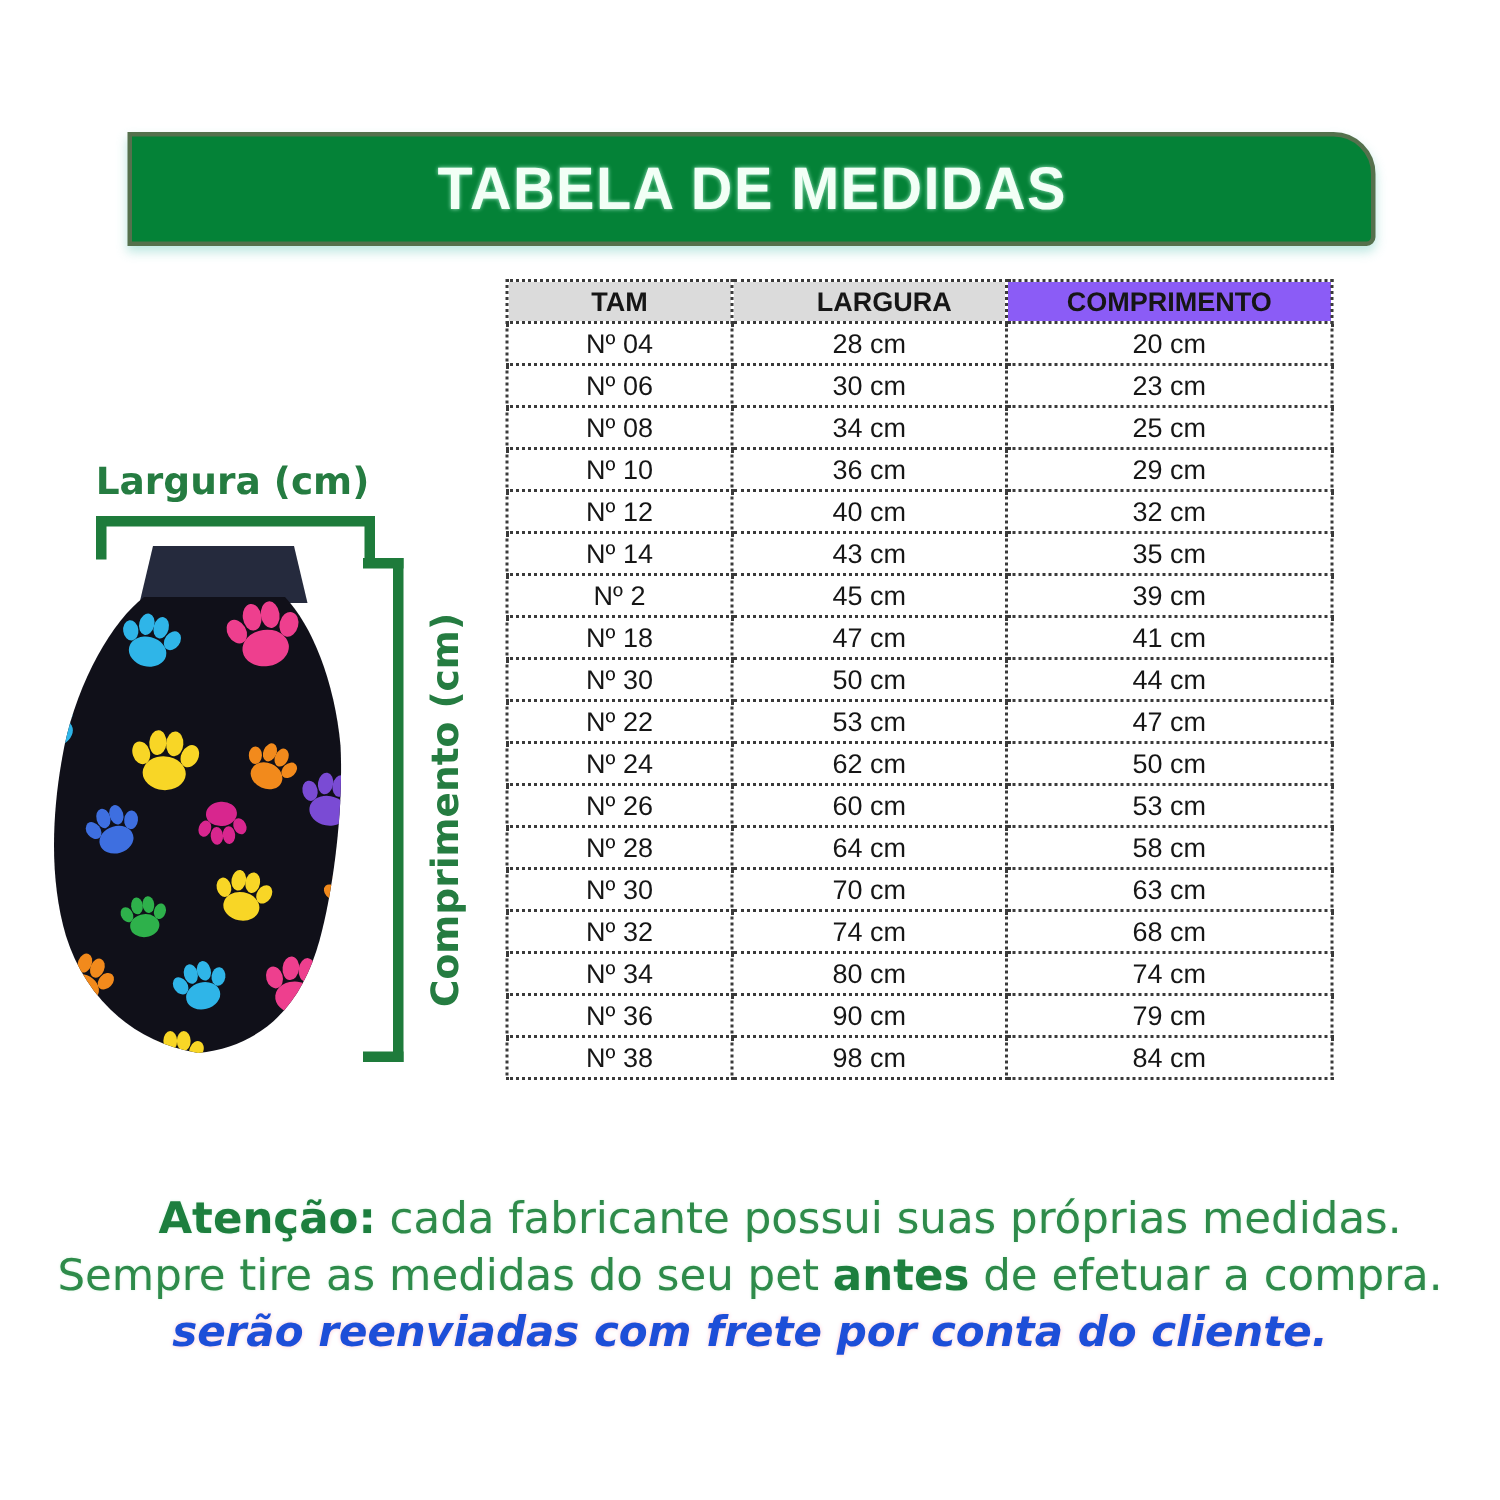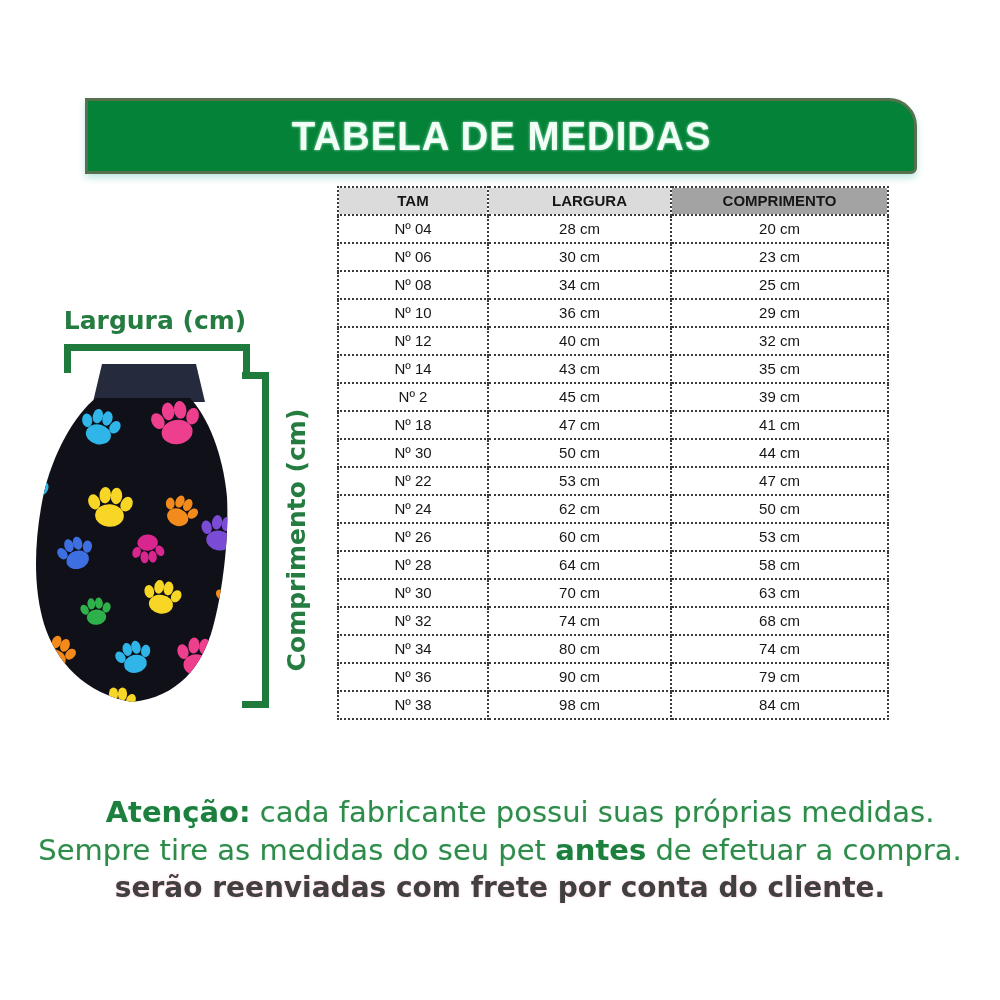--- a/index.html
+++ b/index.html
@@ -3,37 +3,37 @@
 <meta charset="utf-8">
 <style>
   html,body{margin:0;padding:0;}
   body{
     width:1000px;height:1000px;position:relative;background:#ffffff;
     font-family:"Liberation Sans", sans-serif;overflow:hidden;
   }
 
   
   .banner{
-    position:absolute;left:85px;top:98px;width:826px;height:70px;
+    position:absolute;left:85px;top:88px;width:826px;height:70px;
     background:#048237;border:3px solid #55714d;
     border-radius:0 28px 6px 0;
     display:flex;align-items:center;justify-content:center;
     box-shadow:0 4px 7px rgba(110,205,190,.45);
   }
   .banner h1{
     margin:0;font-size:40px;font-weight:bold;letter-spacing:1px;
     color:#f2fff6;text-shadow:0 0 3px #9fe8c6;
     transform:scaleX(.96);white-space:nowrap;
   }
 
   
   .size-table{
     position:absolute;left:337px;top:186px;width:550px;
     border-collapse:collapse;table-layout:fixed;
-    font-size:15px;color:#161616;
+    font-size:18px;color:#161616;
   }
   .size-table col.c1{width:150px}
   .size-table col.c2{width:183px}
   .size-table col.c3{width:217px}
   .size-table th,.size-table td{
     border:2px dotted #3a3a3a;height:26px;text-align:center;
     padding:0;line-height:26px;white-space:nowrap;overflow:hidden;
   }
   .size-table th{background:#dbdbdb;font-weight:bold;}
 
@@ -79,21 +79,21 @@
 <table class="size-table">
   <colgroup>
       <col class="c1">
       <col class="c2">
       <col class="c3">
     </colgroup>
   <thead>
     <tr>
       <th style="background: rgb(219, 219, 219);">TAM</th>
       <th style="background: rgb(219, 219, 219); padding-left: 20px;">LARGURA</th>
-      <th style="background: #a3a3a3;">COMPRIMENTO</th>
+      <th style="background: #8b5cf6;">COMPRIMENTO</th>
     </tr>
   </thead>
   <tbody>
       <tr>
         <td>Nº 04</td>
         <td>28 cm</td>
         <td>20 cm</td>
       </tr>
       <tr>
         <td>Nº 06</td>
@@ -223,14 +223,14 @@
     <use href="#paw" transform="translate(88 342) rotate(0)" fill="#f8d626"></use>
   </g>
 </svg>
 
 <div class="bracket-right"></div>
 <div class="length-label">Comprimento (cm)</div>
 
 <div class="notes">
   <p class="note-green" style="color: rgb(46, 139, 74); padding-left: 40px;"><b>Atenção:</b><span> cada fabricante possui suas próprias medidas.</span></p>
   <p class="note-green" style="color: rgb(46, 139, 74);"><span>Sempre tire as medidas do seu pet </span><b>antes</b><span> de efetuar a compra.</span></p>
-  <p class="note-red" style="color: #404040;">serão reenviadas com frete por conta do cliente.</p>
+  <p class="note-red" style="color: #1d4ed8; font-style: italic;">serão reenviadas com frete por conta do cliente.</p>
 </div>
 
 </body></html>

